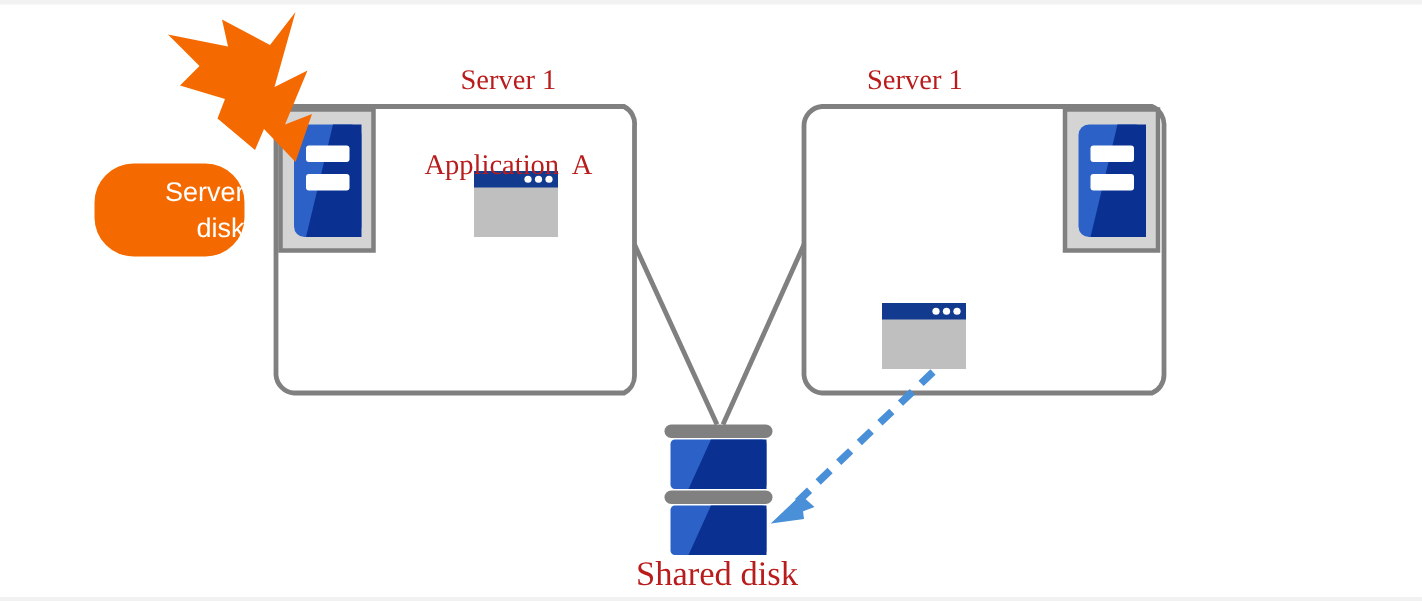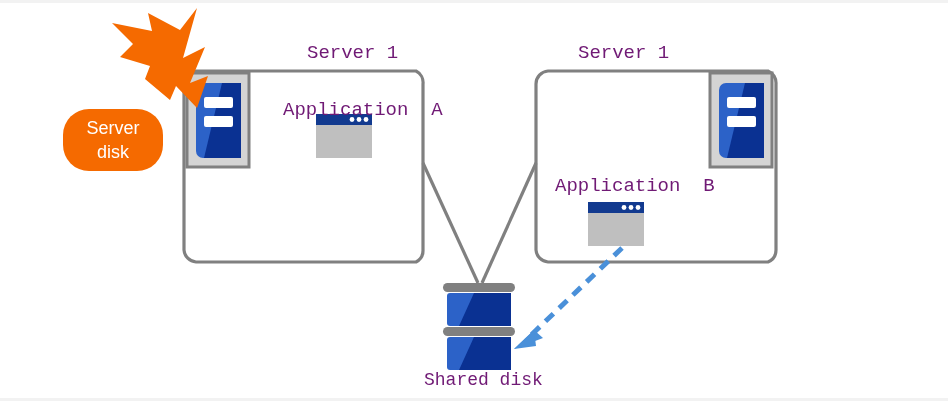--- a/index.html
+++ b/index.html
@@ -19,47 +19,47 @@
   }
   #canvas > svg.layer {
     position: absolute;
     left: 0;
     top: 0;
     width: 948px;
     height: 401px;
   }
   .lbl {
     position: absolute;
-    color: #701a75;
-    font-family: Liberation Mono, monospace;
+    color: #b91c1c;
+    font-family: Liberation Serif, serif;
     white-space: pre;
     line-height: 1;
   }
   .lbl-server-title {
     font-size: 19px;
   }
   .lbl-app {
     font-size: 19px;
   }
   .lbl-disk {
-    font-size: 18px;
+    font-size: 23px;
   }
   .badge-text {
     font-size: 18px;
     color: #ffffff;
     text-align: center;
     line-height: 24px;
   }
   .badge {
     position: absolute;
     background: #f56a00;
     border-radius: 26px;
     display: flex;
     flex-direction: column;
-    align-items: center;
+    align-items: flex-end;
     justify-content: center;
   }
   .edge-top {
     position: absolute;
     left: 0;
     top: 0;
     width: 948px;
     height: 3px;
     background: #f2f2f2;
   }
@@ -148,17 +148,16 @@
     <span class="badge-text">Server</span>
     <span class="badge-text">disk</span>
   </div>
 
   <div class="lbl lbl-server-title" style="left:307px; top:44px;">Server 1</div>
 
   <div class="lbl lbl-server-title" style="left:578px; top:44px;">Server 1</div>
 
   <div class="lbl lbl-app" style="left:283px; top:101px;">Application  A</div>
 
-  <div class="lbl lbl-app" style="left:555px; top:177px;">Application  B</div>
 
   <div class="lbl lbl-disk" style="left:424px; top:371px;">Shared disk</div>
 
 </div>
 
 </body></html>

